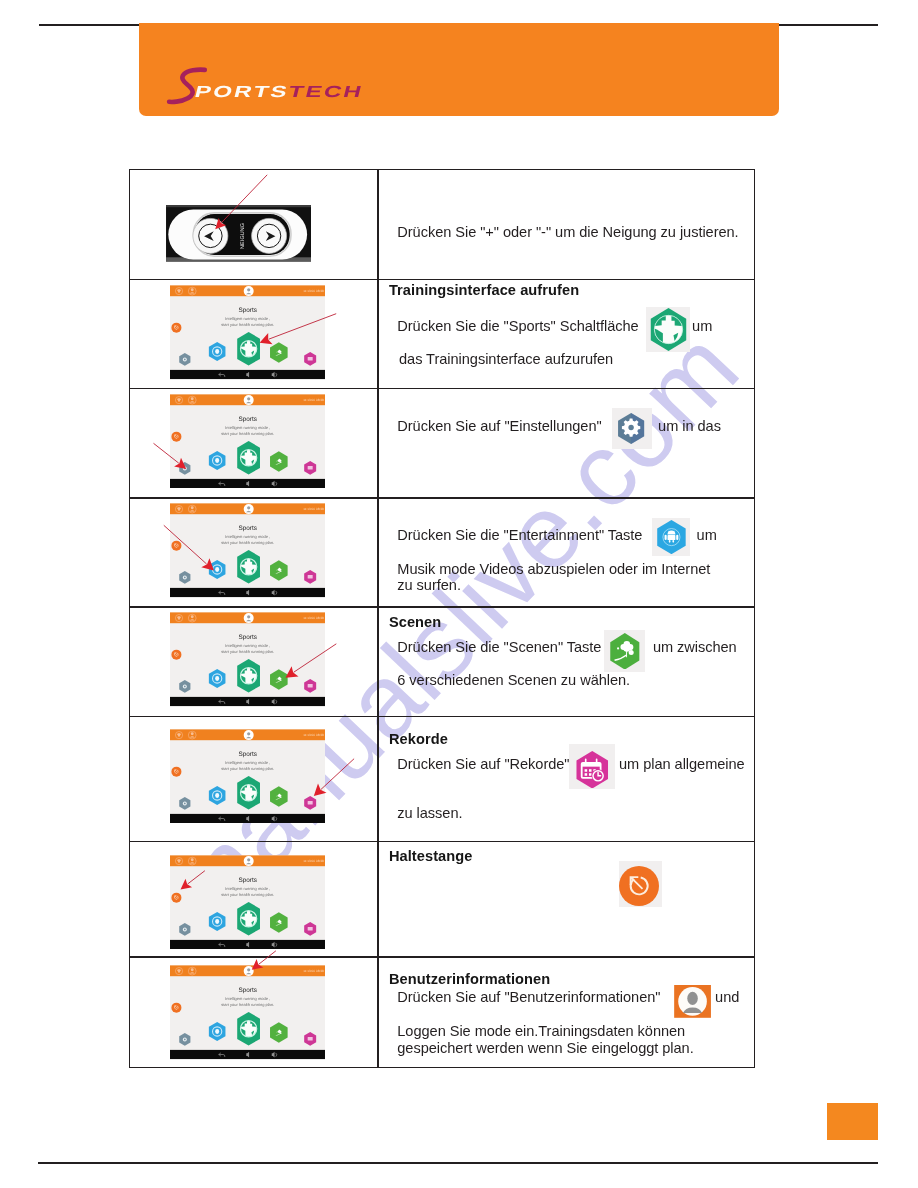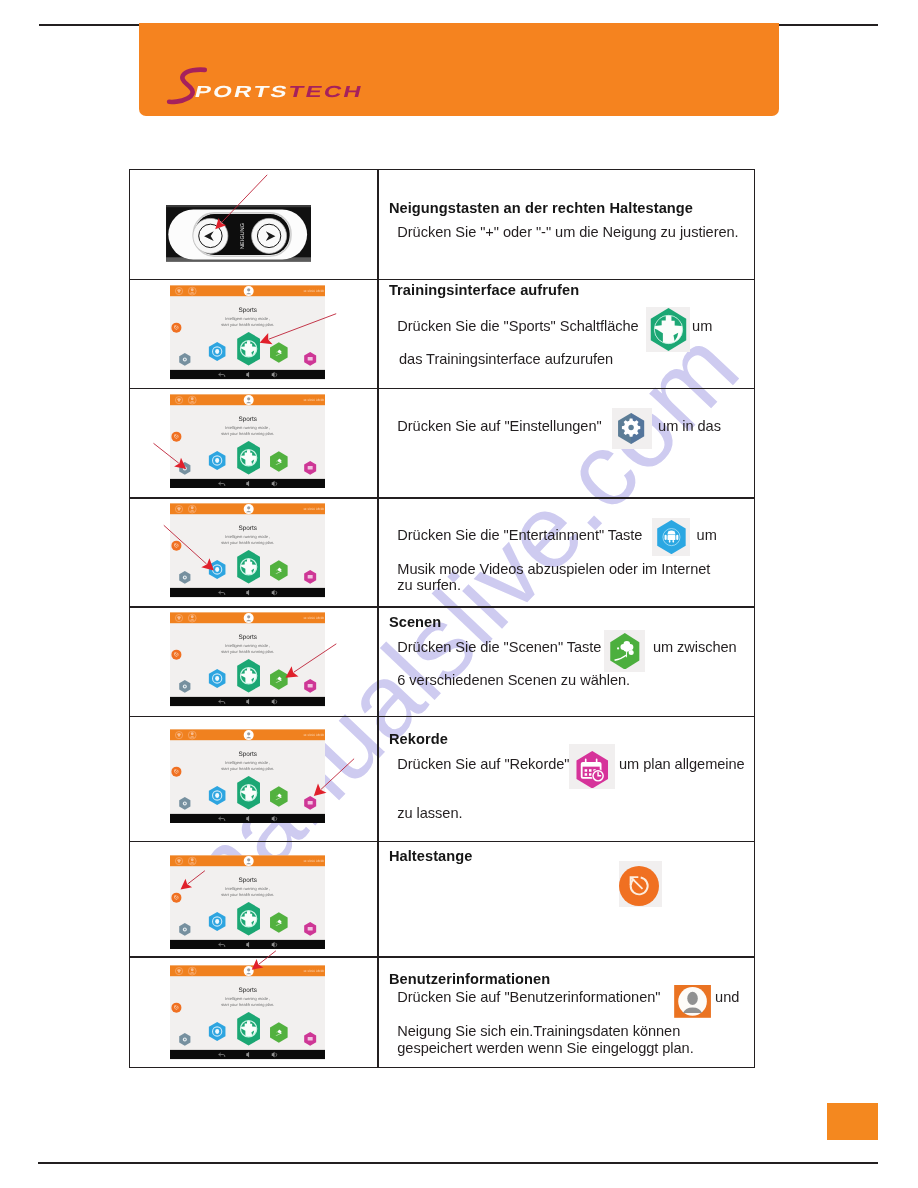--- a/index.html
+++ b/index.html
@@ -163,21 +163,20 @@
     <div class="hline" style="top:218.9px"></div>
     <div class="hline" style="top:328.1px"></div>
     <div class="hline" style="top:437.0px"></div>
     <div class="hline" style="top:546.5px"></div>
     <div class="hline" style="top:671.9px"></div>
     <div class="hline" style="top:787.0px"></div>
 
     <svg class="cell" style="left:36.7px;top:35.9px" width="145.5" height="56.7" viewBox="0 0 145.5 56.7">
         <use href="#incline"></use>
       </svg>
-    <div class="h" style="left:259.9px;top:31.9px">Neigungstasten an der rechten Haltestange</div>
     <div class="p" style="left:268.3px;top:56.0px">Drücken Sie "+" oder "-" um die Neigung zu justieren.</div>
 
     <svg class="cell" style="left:41.2px;top:116.4px" width="155.2" height="94.5" viewBox="0 0 155 94">
         <use href="#console"></use>
       </svg>
     <div class="h" style="left:259.9px;top:113.9px">Trainingsinterface aufrufen</div>
     <div class="p" style="left:268.3px;top:149.7px">Drücken Sie die "Sports" Schaltfläche</div>
     <div class="ic" style="left:516.9px;top:138.4px;width:44.6px;height:44.6px"></div>
     <svg class="cell" style="left:518.6px;top:139.4px" width="41" height="43" viewBox="0 0 100 105">
       <polygon points="50,0 93.3,26.2 93.3,78.8 50,105 6.7,78.8 6.7,26.2" fill="#1BA774"></polygon>
@@ -300,21 +299,21 @@
       </svg>
     <div class="h" style="left:259.9px;top:803px">Benutzerinformationen</div>
     <div class="p" style="left:268.3px;top:821.0px">Drücken Sie auf "Benutzerinformationen"</div>
     <svg class="cell" style="left:544.7px;top:816.2px" width="37.1" height="32.8" viewBox="0 0 37 33">
       <rect x="0" y="0" width="37" height="33" fill="#EA7322"></rect>
       <circle cx="18.5" cy="16.5" r="14.4" fill="#FDFBF8"></circle>
       <ellipse cx="18.5" cy="13.5" rx="5.3" ry="6.6" fill="#919191"></ellipse>
       <path d="M9.0 28.2 q2.0 -5.6 9.5 -5.6 q7.5 0 9.5 5.6 Z" fill="#919191"></path>
     </svg>
     <div class="p" style="left:586.1px;top:821.0px">und</div>
-    <div class="p" style="left:268.3px;top:855.1px">Neigung Sie sich ein.Trainingsdaten können</div>
+    <div class="p" style="left:268.3px;top:855.1px">Loggen Sie mode ein.Trainingsdaten können</div>
     <div class="p" style="left:268.3px;top:871.8px">gespeichert werden wenn Sie eingeloggt plan.</div>
     <svg class="arrows" width="626" height="899" viewBox="0 0 626 899">
       <g>
         <path d="M138.2 5.8 L92.4 53.7" stroke="#BD2137" stroke-width="0.9" fill="none"></path>
         <path d="M86.2 60.2 L89.7 49.0 L92.0 54.1 L97.2 56.2 Z" fill="#E0202B"></path>
       </g>
       <g>
         <path d="M207.2 144.7 L139.7 170.2" stroke="#BD2137" stroke-width="0.9" fill="none"></path>
         <path d="M130.6 173.7 L139.2 164.0 L139.2 170.4 L143.5 175.2 Z" fill="#E0202B"></path>
       </g>

